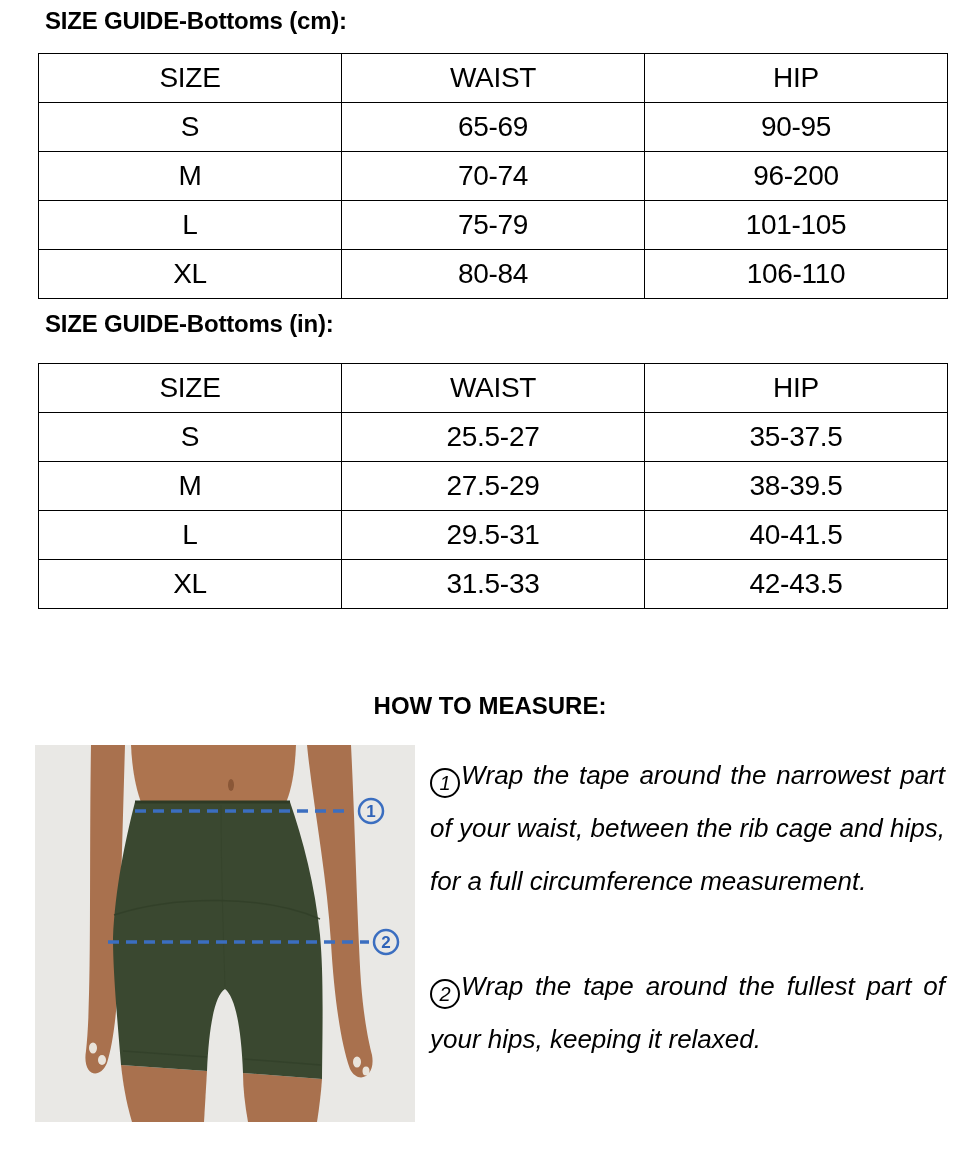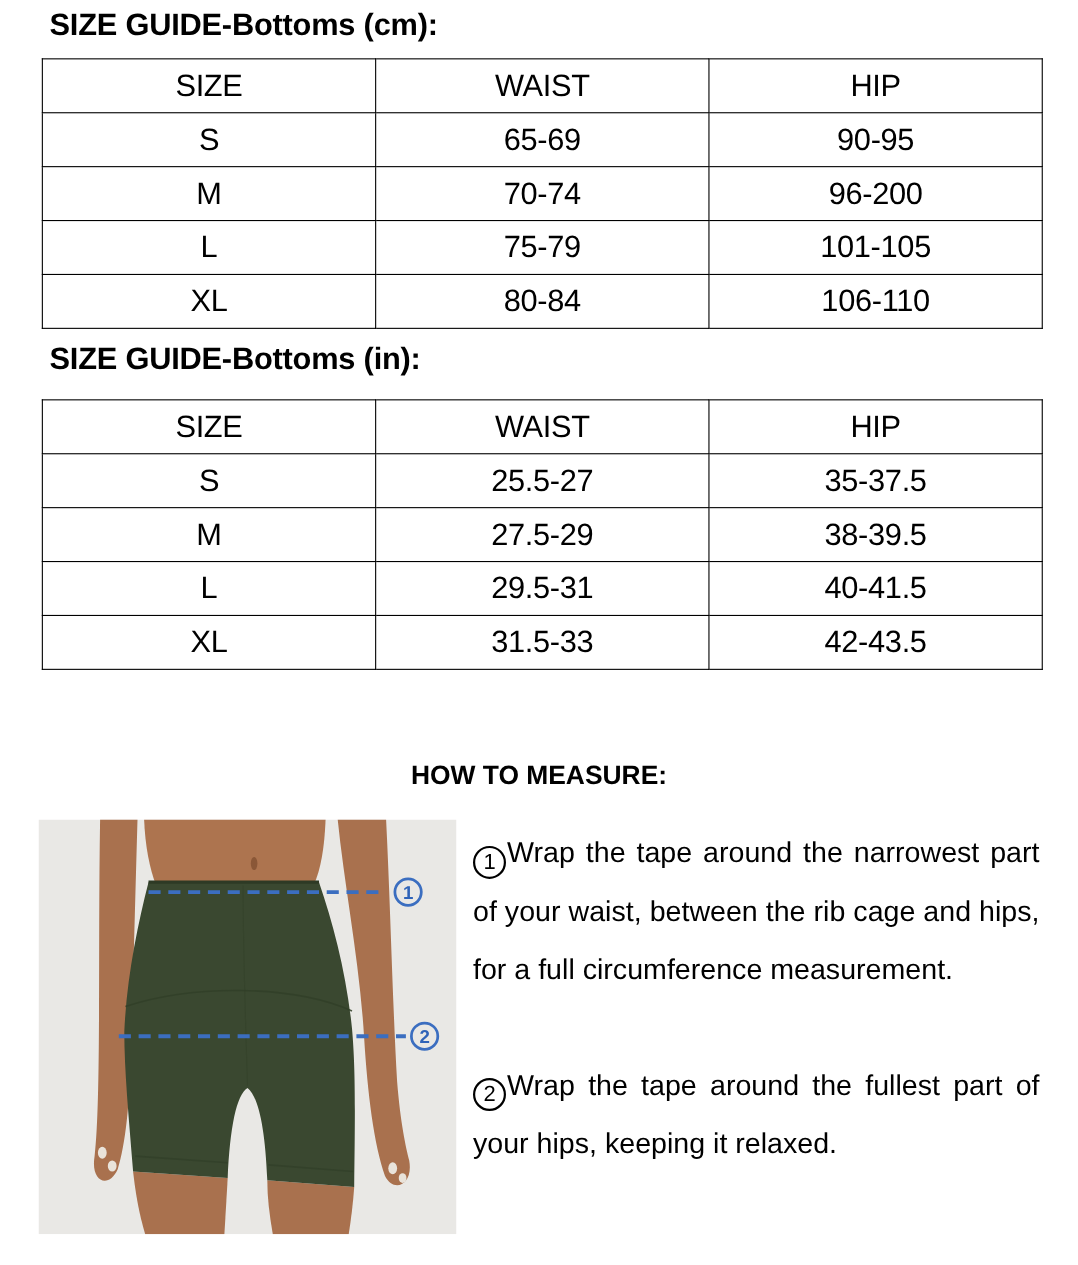--- a/index.html
+++ b/index.html
@@ -1,21 +1,21 @@
 <!DOCTYPE html>
 <html><head>
 <meta charset="utf-8">
 <style>
   html,body{margin:0;padding:0;background:#ffffff;}
   #page{
     position:relative;width:980px;height:1150px;background:#ffffff;
     font-family:"Liberation Sans",sans-serif;color:#000;overflow:hidden;
   }
   .guide-title{
-    position:absolute;left:45px;font-size:28px;font-weight:700;letter-spacing:-0.2px;
+    position:absolute;left:45px;font-size:24px;font-weight:700;letter-spacing:-0.2px;
   }
   #title-cm{top:7px;}
   #title-in{top:310px;}
   table.size-table{
     position:absolute;left:38px;width:910px;border-collapse:collapse;table-layout:fixed;
   }
   #table-cm{top:53px;}
   #table-in{top:363px;}
   table.size-table td{
     border:1.5px solid #000;height:48px;text-align:center;vertical-align:middle;
@@ -23,21 +23,21 @@
   }
   #how-title{
     position:absolute;top:692px;left:0;width:980px;text-align:center;
     font-size:24px;font-weight:700;
   }
   #figure-wrap{position:absolute;left:35px;top:745px;width:380px;height:377px;}
   #instructions{
     position:absolute;left:430px;top:749px;width:515px;
     font-size:26px;line-height:53px;text-align:justify;text-align-last:left;
   }
-  #instructions p{margin:0;}
+  #instructions p{margin:0;font-style:italic;}
   #instructions p.second{margin-top:52px;}
   .num-circle{
     display:inline-flex;align-items:center;justify-content:center;
     width:30px;height:30px;box-sizing:border-box;border:2.5px solid #000;border-radius:50%;
     font-size:20px;line-height:1;vertical-align:-6px;margin-right:1px;
   }
 </style>
 </head>
 <body>
 

